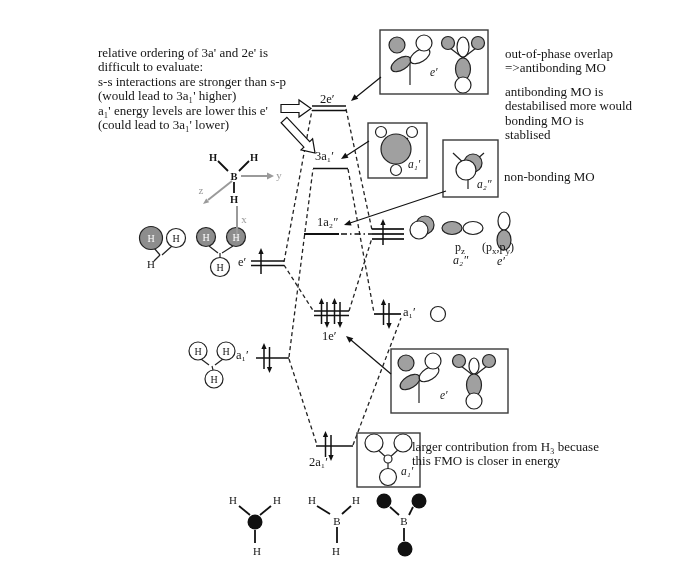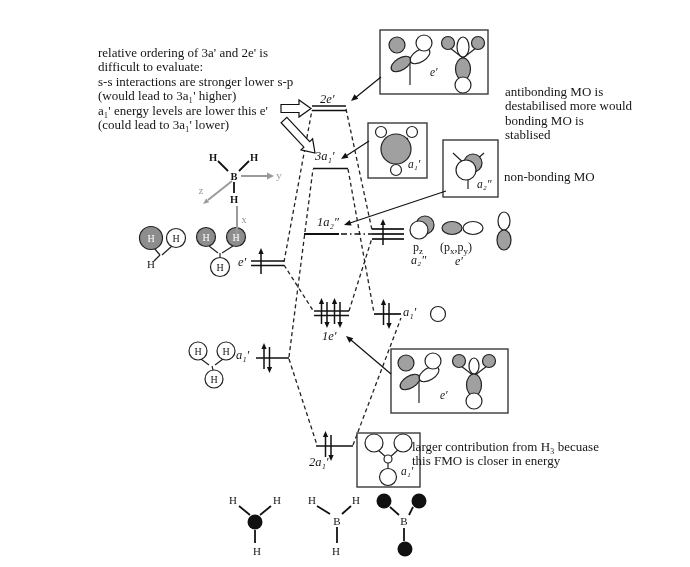--- a/index.html
+++ b/index.html
@@ -1,22 +1,22 @@
 <!DOCTYPE html>
 <html><head>
 <meta charset="utf-8">
 <style>
   html,body{margin:0;padding:0;background:#fff;}
   #canvas{position:relative;width:690px;height:567px;background:#ffffff;overflow:hidden;
           font-family:"Liberation Serif","DejaVu Serif",serif;color:#151515;}
   #diagram-svg{position:absolute;left:0;top:0;}
   .t{position:absolute;font-size:13px;line-height:14.4px;white-space:nowrap;}
-  .lvl{position:absolute;font-style:italic;font-size:12.5px;white-space:nowrap;text-align:center;}
+  .lvl{position:absolute;font-size:12.5px;white-space:nowrap;text-align:center;}
   .boxlbl{position:absolute;font-style:italic;font-size:11.5px;white-space:nowrap;}
-  .orb{position:absolute;font-size:12px;white-space:nowrap;}
+  .orb{position:absolute;font-size:12px;white-space:nowrap;margin-left:42px;}
   .it{font-style:italic;}
   .atom{position:absolute;font-size:11px;transform:translate(-50%,-50%);white-space:nowrap;}
   .atom-sm{font-size:10px;}
   .white{color:#ffffff;}
   .frame-atom{position:absolute;font-weight:bold;font-size:10.5px;transform:translate(-50%,-50%);}
   .axis{position:absolute;font-size:11px;color:#9a9a9a;transform:translate(-50%,-50%);}
   sub{font-size:9px;line-height:0;}
 </style>
 </head>
 <body>
@@ -249,26 +249,30 @@
 
   <g fill="#fff" stroke="#111" stroke-width="1.2">
     <polygon points="281,104.5 299,104.5 299,100 311,108.5 299,117 299,112.5 281,112.5"></polygon>
     <polygon points="286.9,117.3 309.7,141.6 312.6,138.8 315,153 301,149.8 303.9,147.1 281.1,122.7"></polygon>
   </g>
 </svg>
 
 <div class="t" style="left:98px;top:46px">
   <div>relative ordering of 3a' and 2e' is</div>
   <div>difficult to evaluate:</div>
-  <div>s-s interactions are stronger lower s-p</div>
+  <div>s-s interactions are stronger than s-p</div>
   <div>(would lead to 3a₁' higher)</div>
   <div>a₁' energy levels are lower this e'</div>
   <div>(could lead to 3a₁' lower)</div>
 </div>
 
+<div class="t" style="left:505px;top:47px">
+  <div>out-of-phase overlap</div>
+  <div>=&gt;antibonding MO</div>
+</div>
 
 <div class="t" style="left:505px;top:85px">
   <div>antibonding MO is</div>
   <div>destabilised more would</div>
   <div>bonding MO is</div>
   <div>stablised</div>
 </div>
 
 <div class="t" style="left:504px;top:170px">non-bonding MO</div>
 

